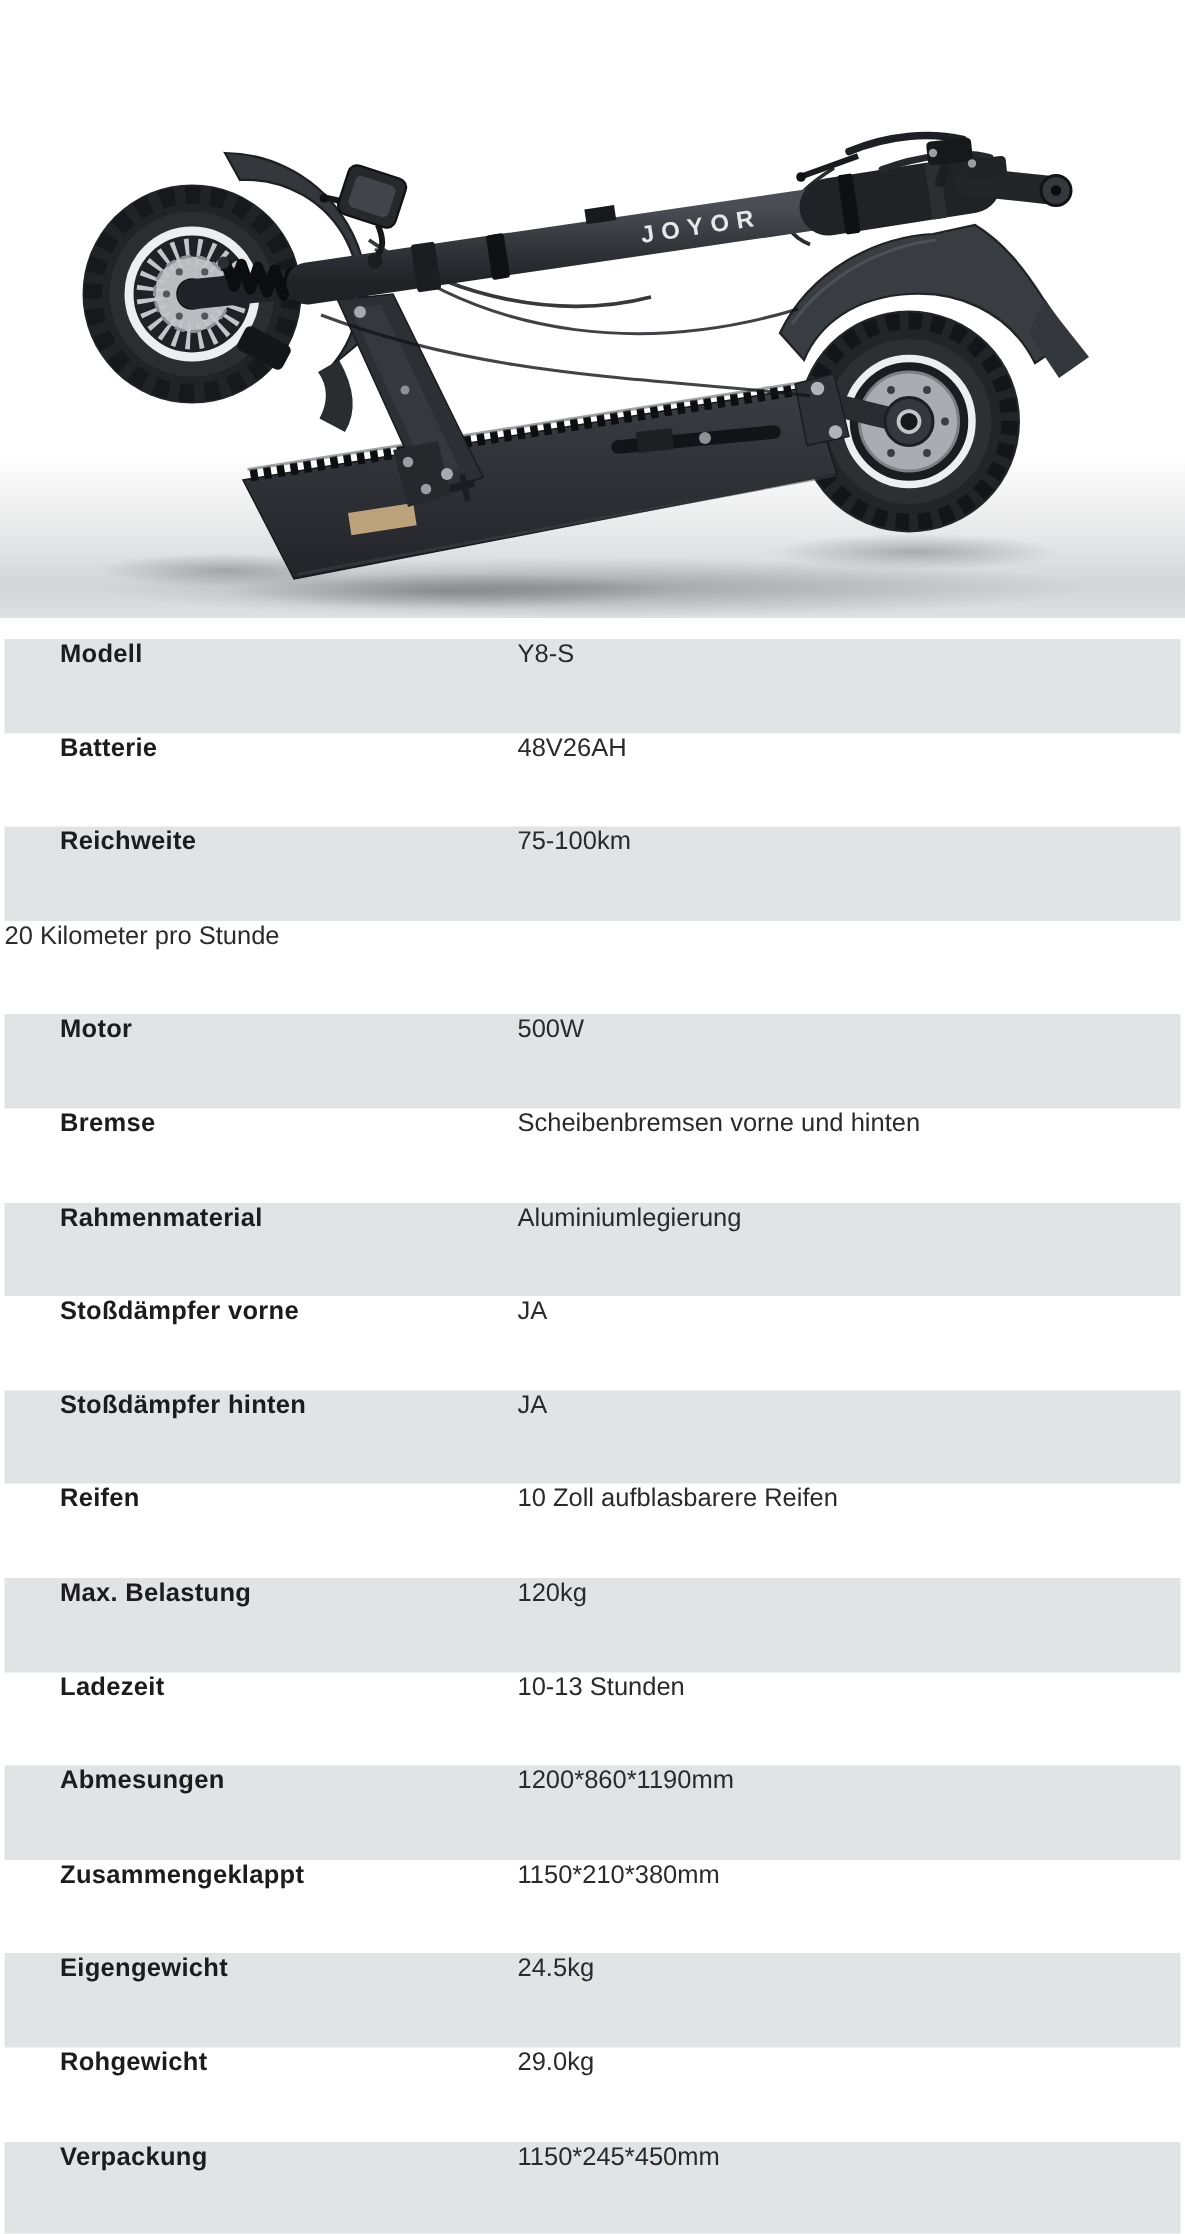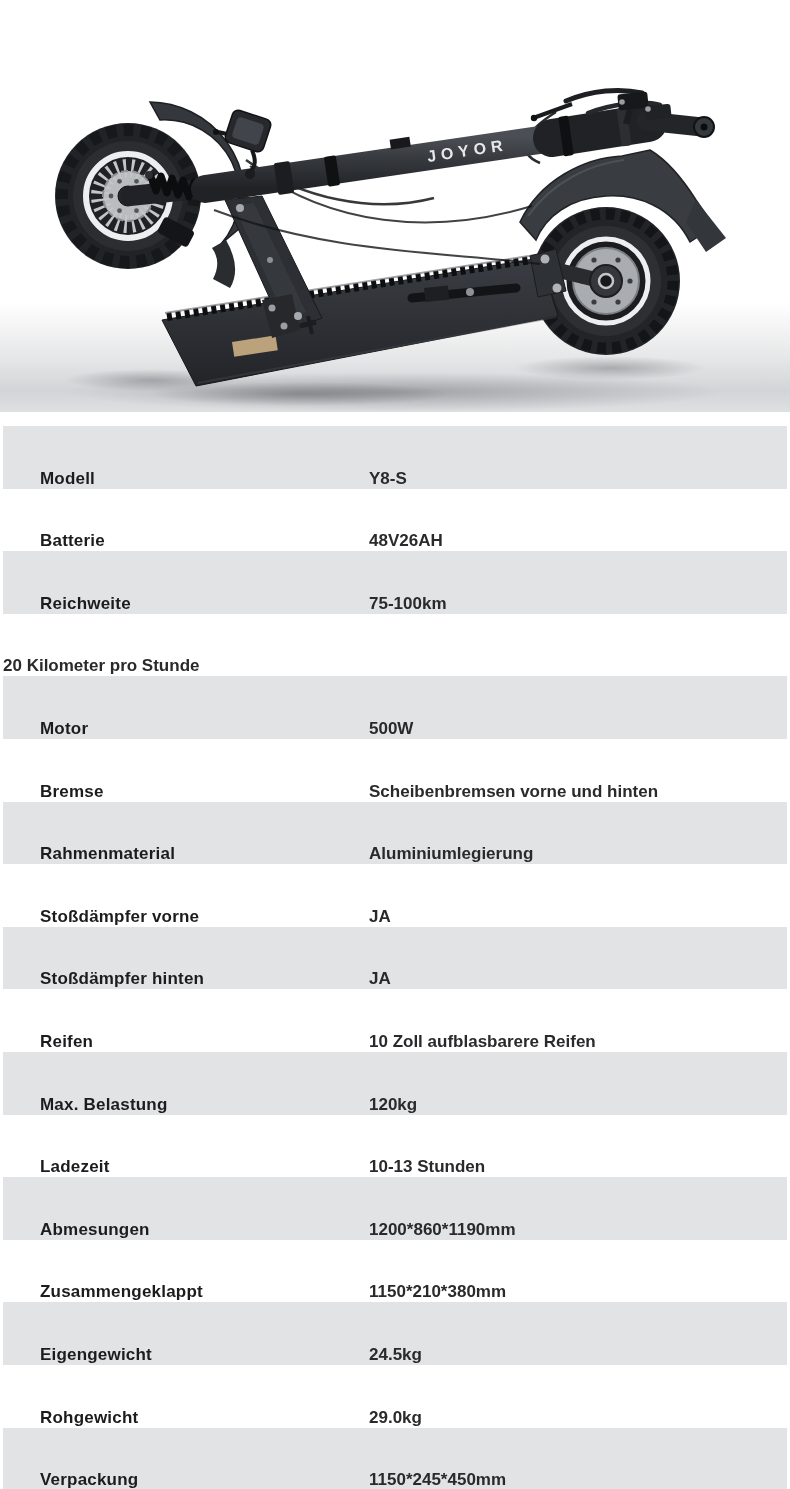--- a/index.html
+++ b/index.html
@@ -1,23 +1,23 @@
 <!DOCTYPE html>
 <html style="--row-alt: #e2e3e4;"><head>
 <meta charset="utf-8">
 <style>
   html,body{margin:0;padding:0;background:#ffffff;}
   body{width:790px;height:1489px;overflow:hidden;font-family:"Liberation Sans",sans-serif;}
   .hero{margin:0;height:426px;background:#ffffff;}
   .hero svg{display:block;width:790px;height:420px;}
   .specs{margin:0 3px;}
-  .row{height:62.6px;display:flex;align-items:flex-end;gap:24px;}
+  .row{height:62.6px;display:flex;align-items:flex-start;}
   .row:nth-child(odd){background:var(--row-alt,#e2e3e4);}
   .label{width:342px;box-sizing:border-box;padding-left:37px;font-size:17px;font-weight:700;color:#1c1c1e;letter-spacing:.2px;}
-  .value{flex:1;font-size:17px;font-weight:700;color:#2a2a2c;}
+  .value{flex:1;font-size:17px;font-weight:400;color:#2a2a2c;}
   .brand-text{font-family:"Liberation Sans",sans-serif;font-weight:700;font-size:16px;letter-spacing:5px;fill:#e6e8ea;}
 </style>
 </head>
 <body>
 
 <div class="page">
 
   <figure class="hero">
     <svg viewBox="0 0 790 420" aria-hidden="true">
       <defs>

